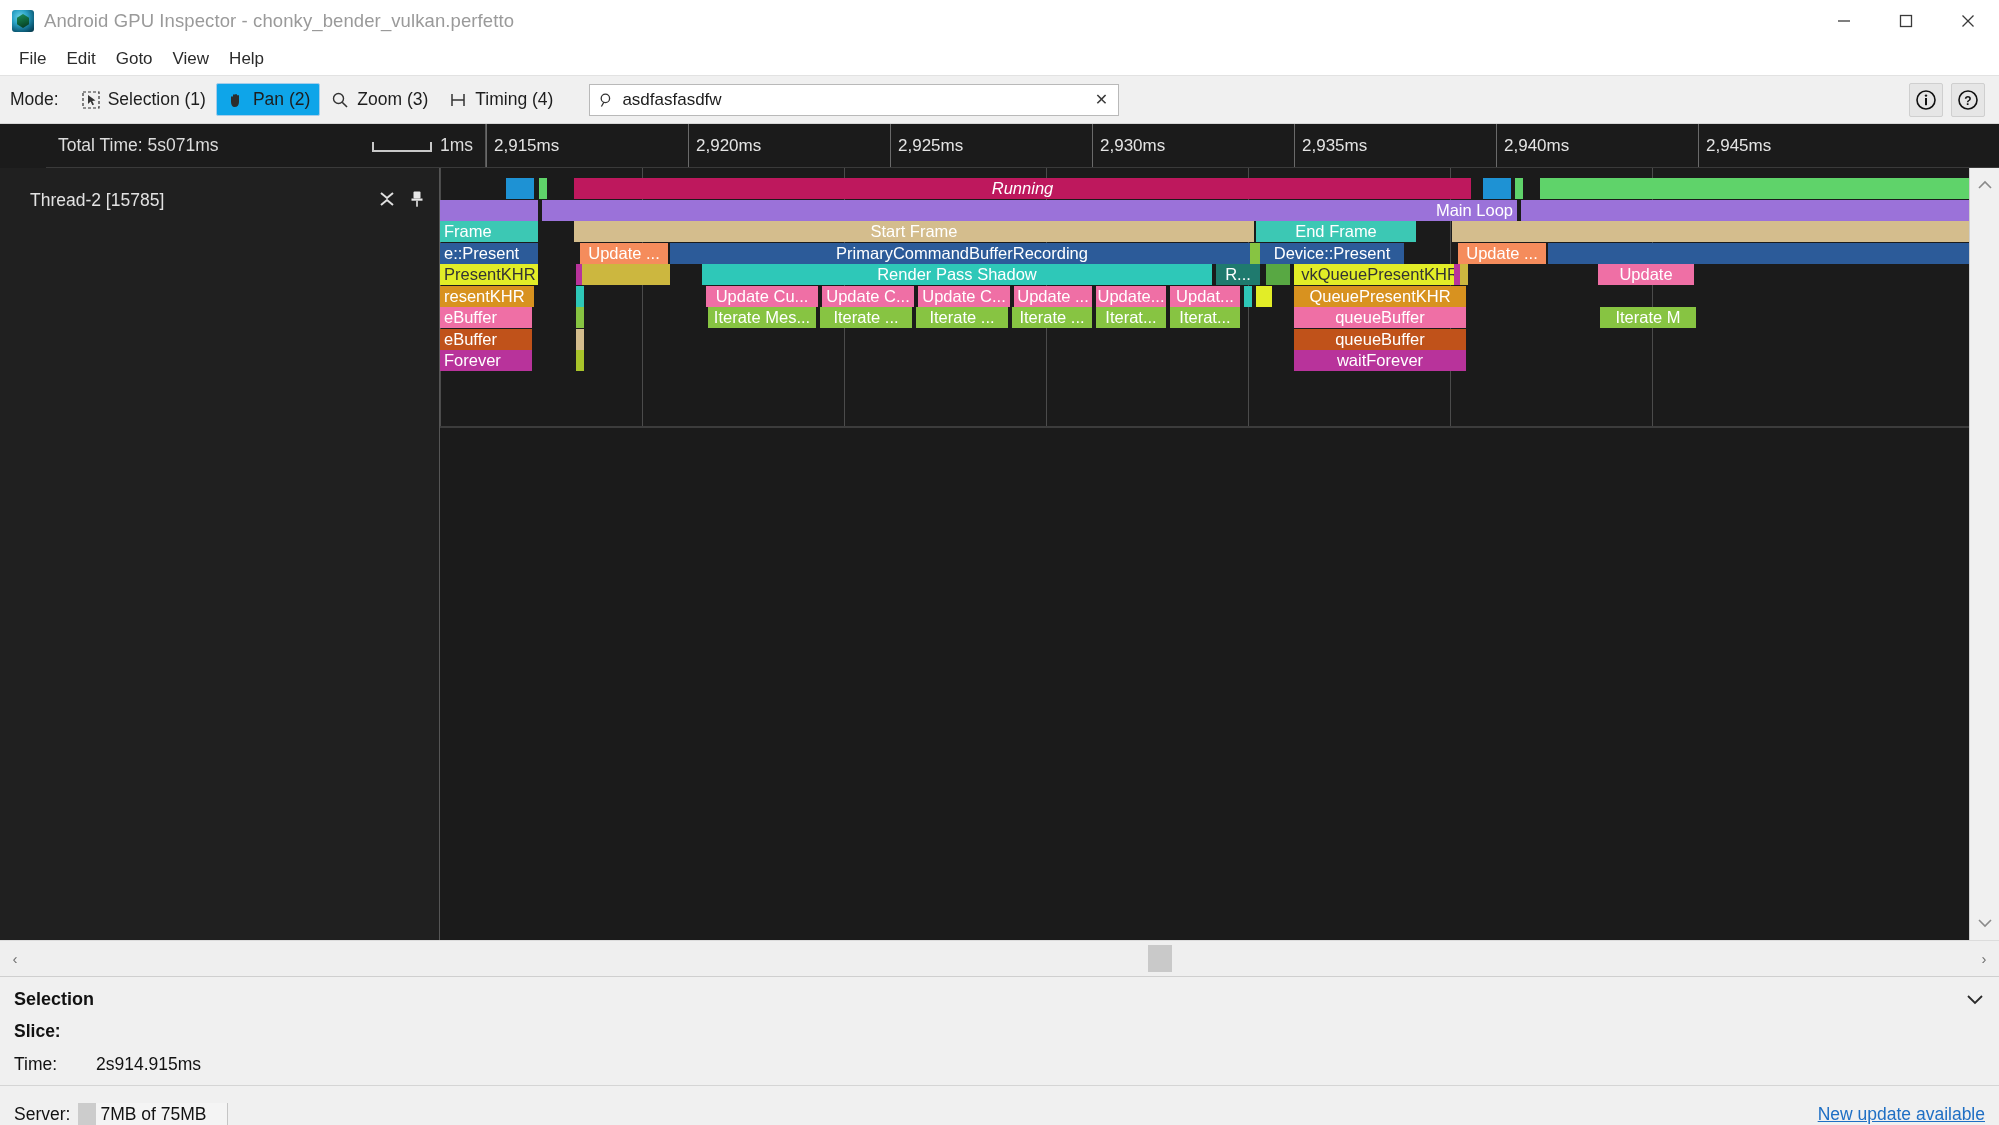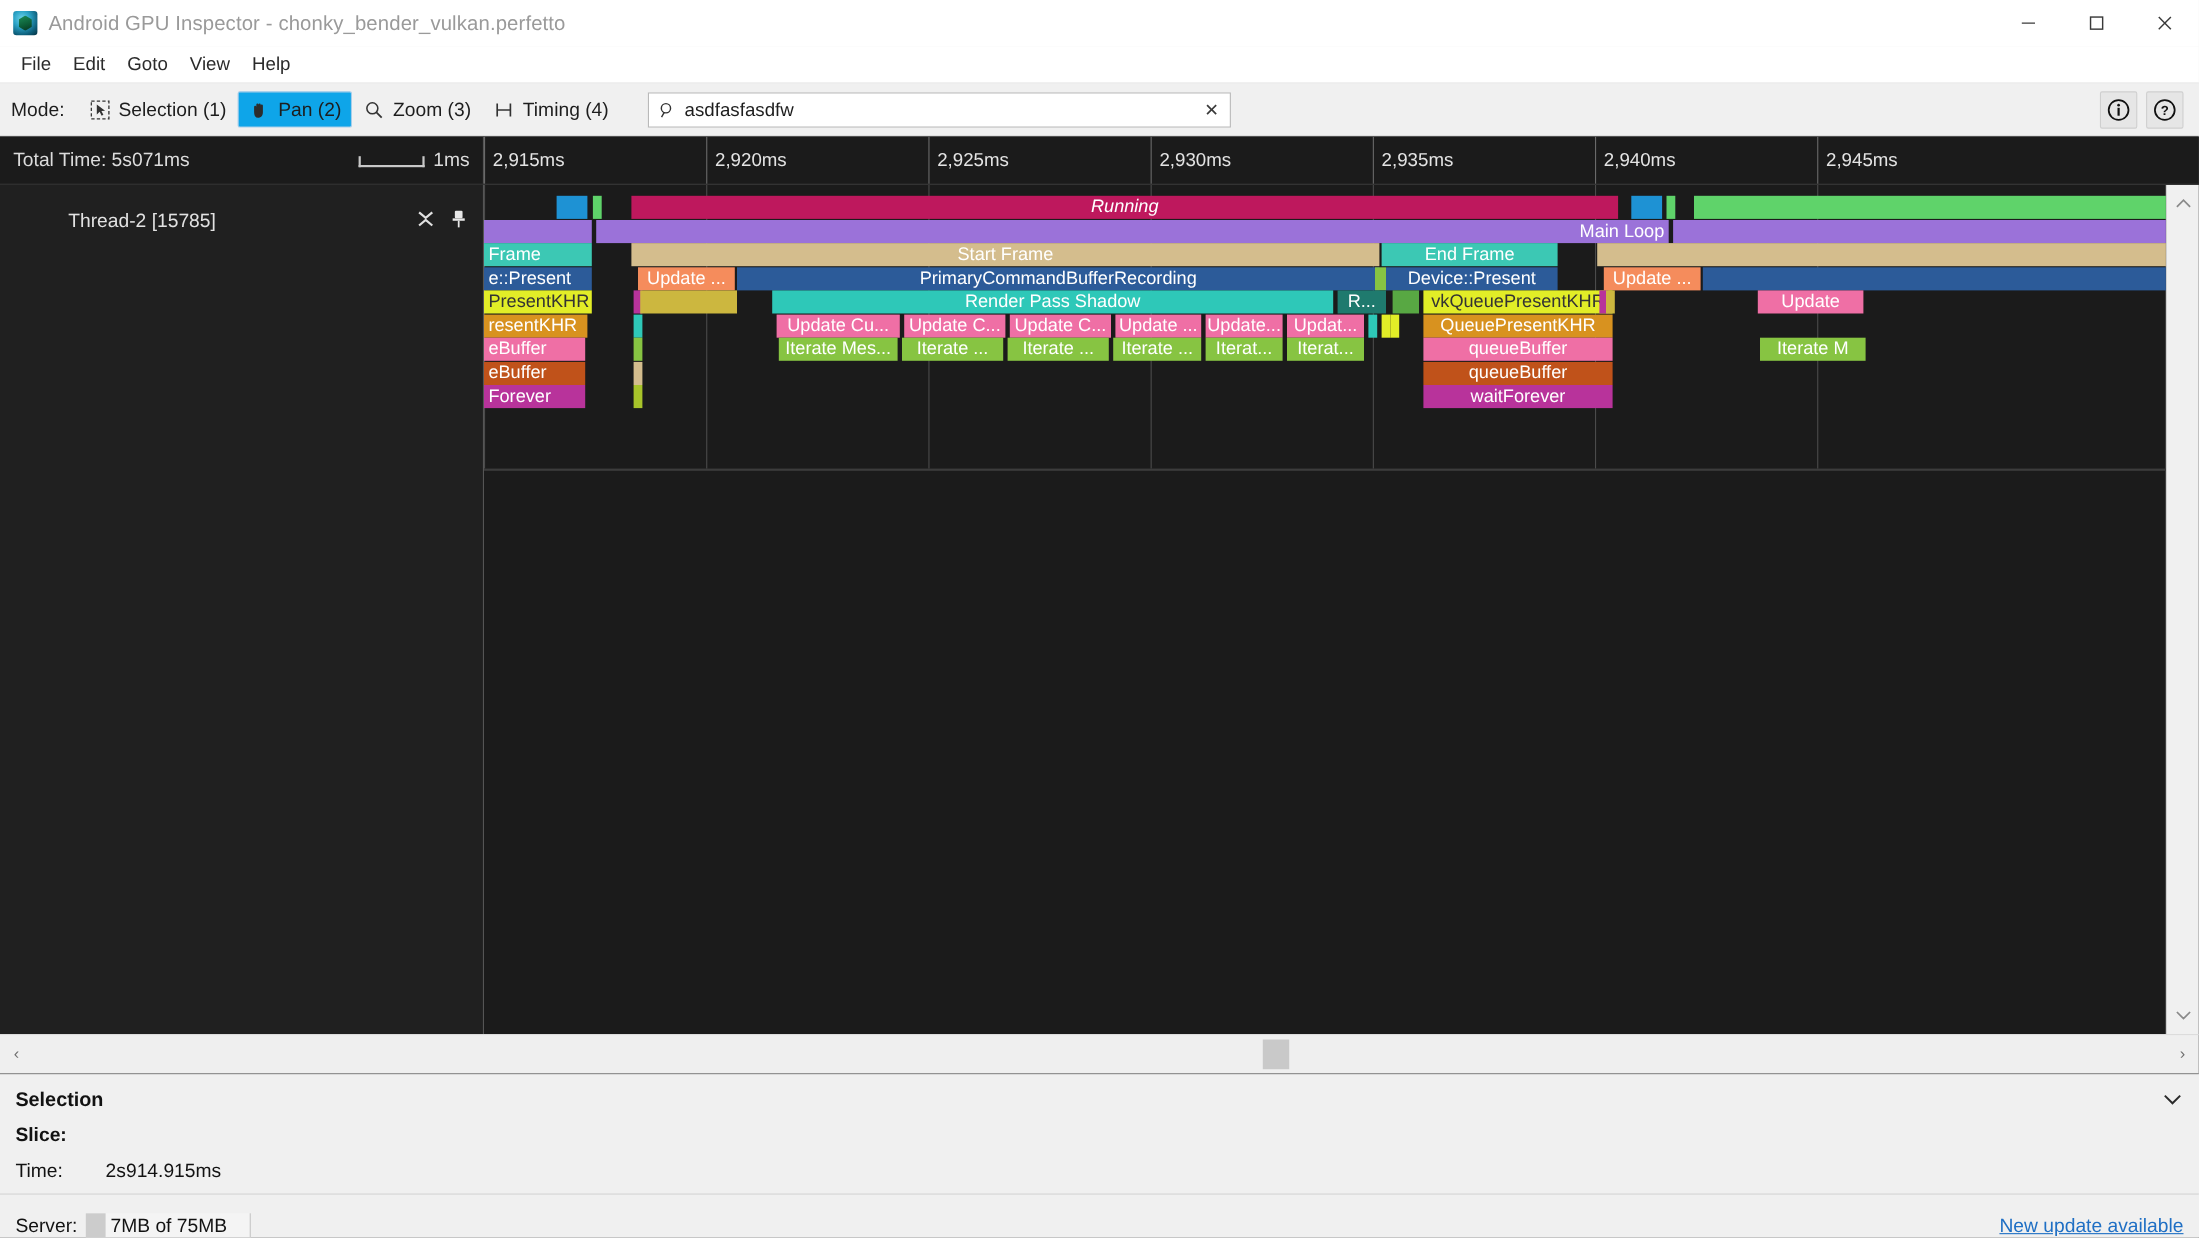--- a/index.html
+++ b/index.html
@@ -79,21 +79,21 @@
   .timeline {
     flex: 1 1 auto; position: relative; background: #1b1b1b; display: flex; flex-direction: column;
     overflow: hidden; min-height: 0;
   }
   .tl-main { display: flex; flex: 1 1 auto; min-height: 0; }
   .tl-body { flex: 1 1 auto; position: relative; overflow: hidden; }
 
   
   .ruler {
     height: 44px; flex: 0 0 44px; display: flex; background: #1b1b1b;
-    border-bottom: 1px solid #3a3a3a; position: relative;
+    border-bottom: 1px solid #3a3a3a; position: relative; margin-left: 46px;
   }
   .ruler-left {
     width: 440px; flex: 0 0 440px; display: flex; align-items: center;
     padding: 0 12px; border-right: 1px solid #555; position: relative; height: 100%;
   }
   .total-time { font-size: 17.5px; color: #dcdcdc; white-space: nowrap; }
   .scalebar { margin-left: auto; display: flex; align-items: center; gap: 8px; }
   .scalebar-glyph { width: 60px; height: 12px; position: relative; }
   .scalebar-glyph::before {
     content:""; position:absolute; left:0; right:0; bottom:0; height:2px; background:#c8c8c8;
@@ -111,21 +111,20 @@
   .rtick span { font-size: 17px; color: #e4e4e4; white-space: nowrap; }
 
   
   .track-head {
     width: 440px; flex: 0 0 440px; background: #202020; border-right: 1px solid #555;
     position: relative;
   }
   .track-title {
     position: absolute; left: 30px; top: 22px; font-size: 17.5px; color: #e2e2e2;
     white-space: nowrap;
-    margin-left: 32px;
   }
   .track-icons {
     position: absolute; right: 14px; top: 22px; display: flex; gap: 14px; align-items: center;
   }
   .track-icons svg { display: block; }
 
   
   .lanes { position: absolute; left: 0; top: 0; right: 0; bottom: 0; }
   .vgrid { position: absolute; top: 0; bottom: 0; width: 1px; background: #4b4b4b; }
   .slice {
@@ -384,21 +383,21 @@
           <div class="slice" style="left: 1012px; width: 548px; top: 53px; height: 21px; background: rgb(212, 189, 141);"></div>
           <div class="slice lbl-left" style="left: 0px; width: 98px; top: 74.5px; height: 21px; background: rgb(44, 91, 153);">
             <span>e::Present</span>
           </div>
           <div class="slice" style="left: 140px; width: 88px; top: 74.5px; height: 21px; background: rgb(245, 140, 92);">
             <span>Update ...</span>
           </div>
           <div class="slice" style="left: 230px; width: 584px; top: 74.5px; height: 21px; background: rgb(44, 91, 153);">
             <span>PrimaryCommandBufferRecording</span>
           </div>
-          <div class="slice" style="left: 820px; width: 156px; top: 74.5px; height: 21px; background: rgb(44, 91, 153);">
+          <div class="slice" style="left: 820px; width: 144px; top: 74.5px; height: 21px; background: rgb(44, 91, 153);">
             <span>Device::Present</span>
           </div>
           <div class="slice" style="left: 810px; width: 10px; top: 74.5px; height: 21px; background: rgb(135, 196, 66);"></div>
           <div class="slice" style="left: 1018px; width: 88px; top: 74.5px; height: 21px; background: rgb(245, 140, 92);">
             <span>Update ...</span>
           </div>
           <div class="slice" style="left: 1108px; width: 452px; top: 74.5px; height: 21px; background: rgb(44, 91, 153);"></div>
           <div class="slice lbl-left" style="left: 0px; width: 98px; top: 96px; height: 21px; background: rgb(226, 237, 39); color: rgb(51, 51, 51);">
             <span>PresentKHR</span>
           </div>

